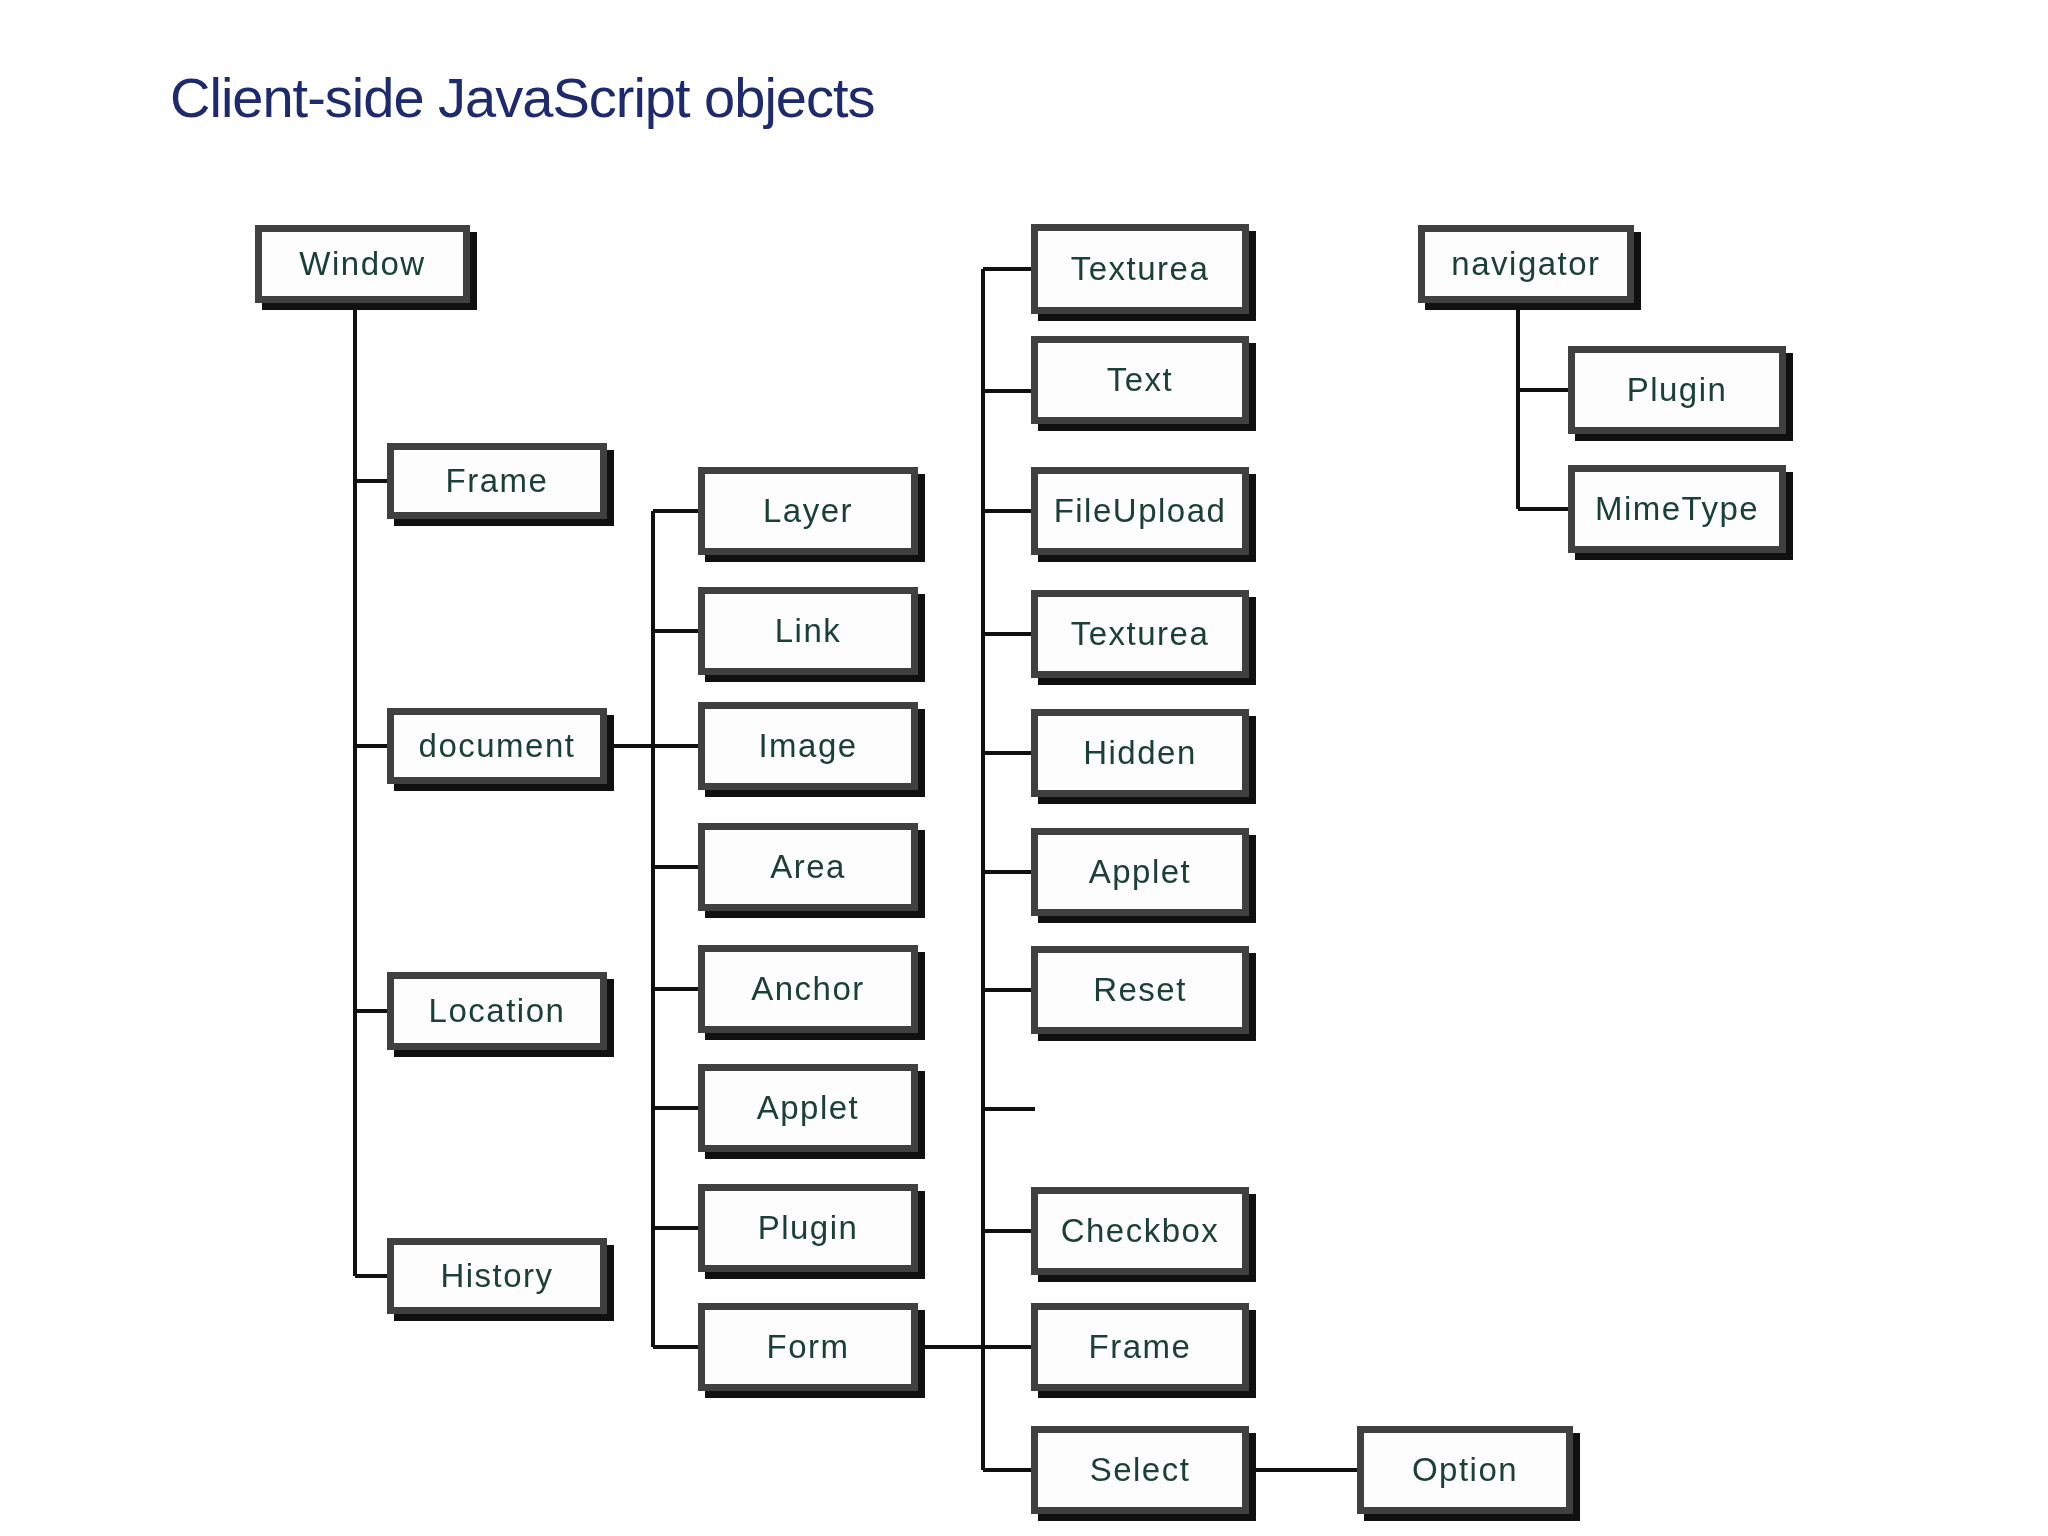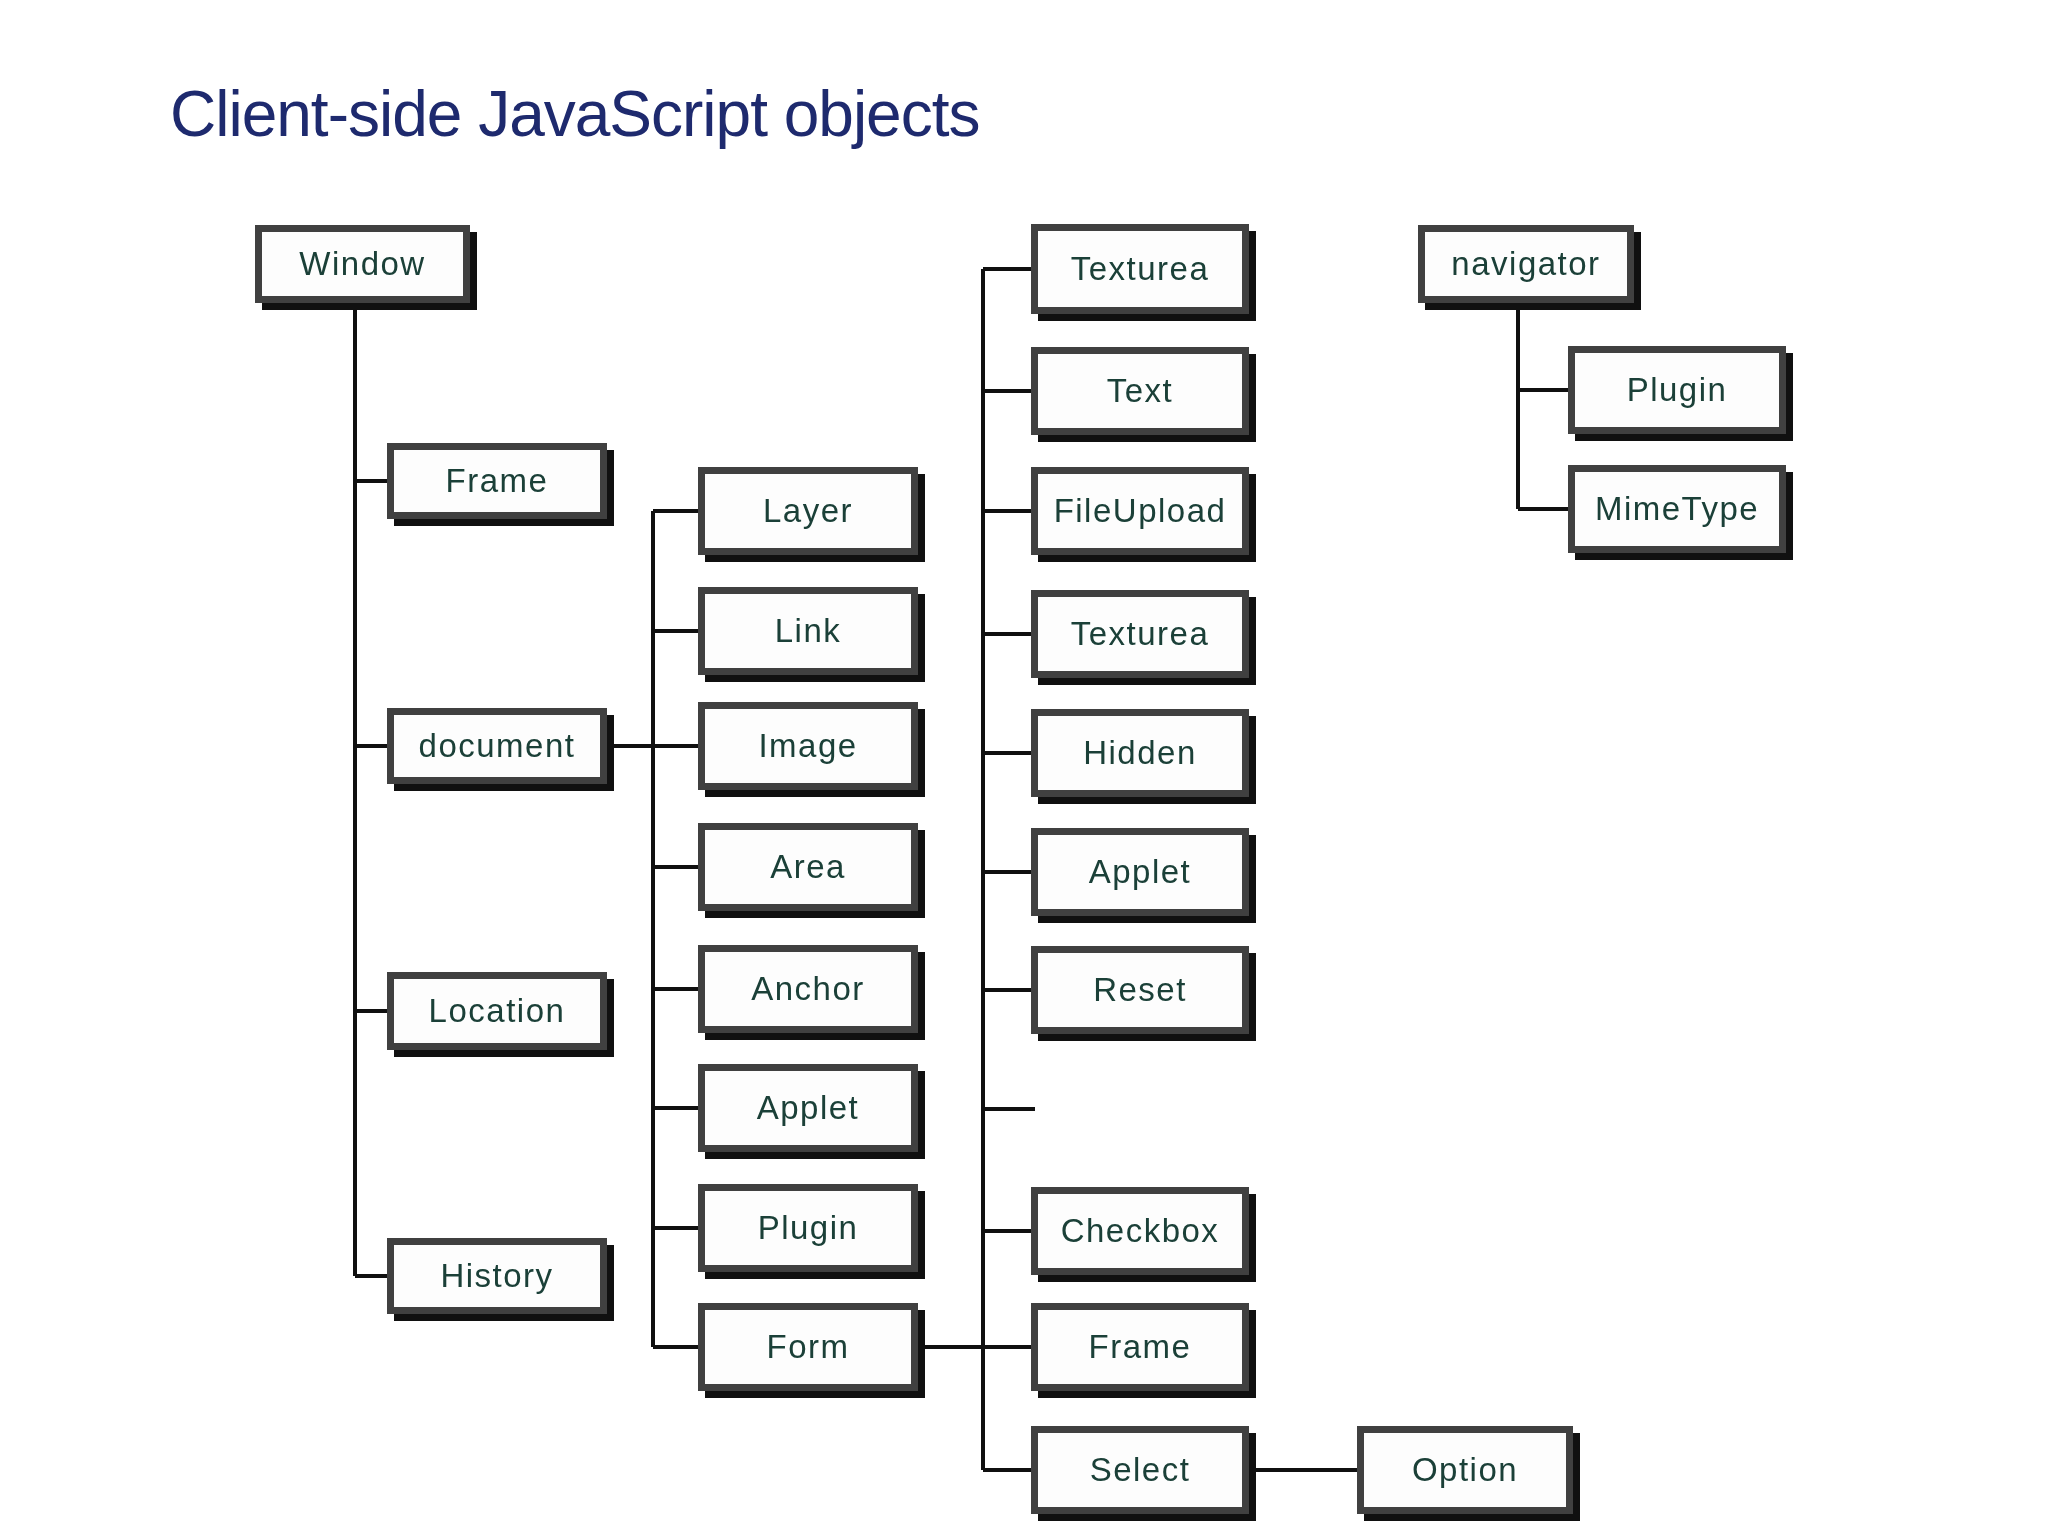--- a/index.html
+++ b/index.html
@@ -12,27 +12,26 @@
     width: 2048px;
     height: 1536px;
     background: #ffffff;
     font-family: "Liberation Sans", sans-serif;
     overflow: hidden;
   }
   .title {
     position: absolute;
     left: 170px;
     top: 70px;
-    font-size: 64px;
+    font-size: 56px;
     line-height: 1;
     font-weight: 400;
     color: #1e2a6e;
     letter-spacing: -1px;
     white-space: nowrap;
-    margin-top: 12px;
   }
   .wires {
     position: absolute;
     left: 0;
     top: 0;
     width: 2048px;
     height: 1536px;
     pointer-events: none;
   }
   .node {
@@ -106,21 +105,21 @@
   <div class="node" style="left:698px;top:467px;width:220px;height:88px">Layer</div>
   <div class="node" style="left:698px;top:587px;width:220px;height:88px">Link</div>
   <div class="node" style="left:698px;top:702px;width:220px;height:88px">Image</div>
   <div class="node" style="left:698px;top:823px;width:220px;height:88px">Area</div>
   <div class="node" style="left:698px;top:945px;width:220px;height:88px">Anchor</div>
   <div class="node" style="left:698px;top:1064px;width:220px;height:88px">Applet</div>
   <div class="node" style="left:698px;top:1184px;width:220px;height:88px">Plugin</div>
   <div class="node" style="left:698px;top:1303px;width:220px;height:88px">Form</div>
 
   <div class="node" style="left:1031px;top:224px;width:218px;height:90px">Texturea</div>
-  <div class="node" style="left:1031px;top:347px;width:218px;height:88px">Text</div>
+  <div class="node" style="left:1031px;top:336px;width:218px;height:88px">Text</div>
   <div class="node" style="left:1031px;top:467px;width:218px;height:88px">FileUpload</div>
   <div class="node" style="left:1031px;top:590px;width:218px;height:88px">Texturea</div>
   <div class="node" style="left:1031px;top:709px;width:218px;height:88px">Hidden</div>
   <div class="node" style="left:1031px;top:828px;width:218px;height:88px">Applet</div>
   <div class="node" style="left:1031px;top:946px;width:218px;height:88px">Reset</div>
   <div class="node" style="left:1031px;top:1187px;width:218px;height:88px">Checkbox</div>
   <div class="node" style="left:1031px;top:1303px;width:218px;height:88px">Frame</div>
   <div class="node" style="left:1031px;top:1426px;width:218px;height:88px">Select</div>
 
   <div class="node" style="left:1357px;top:1426px;width:216px;height:88px">Option</div>

